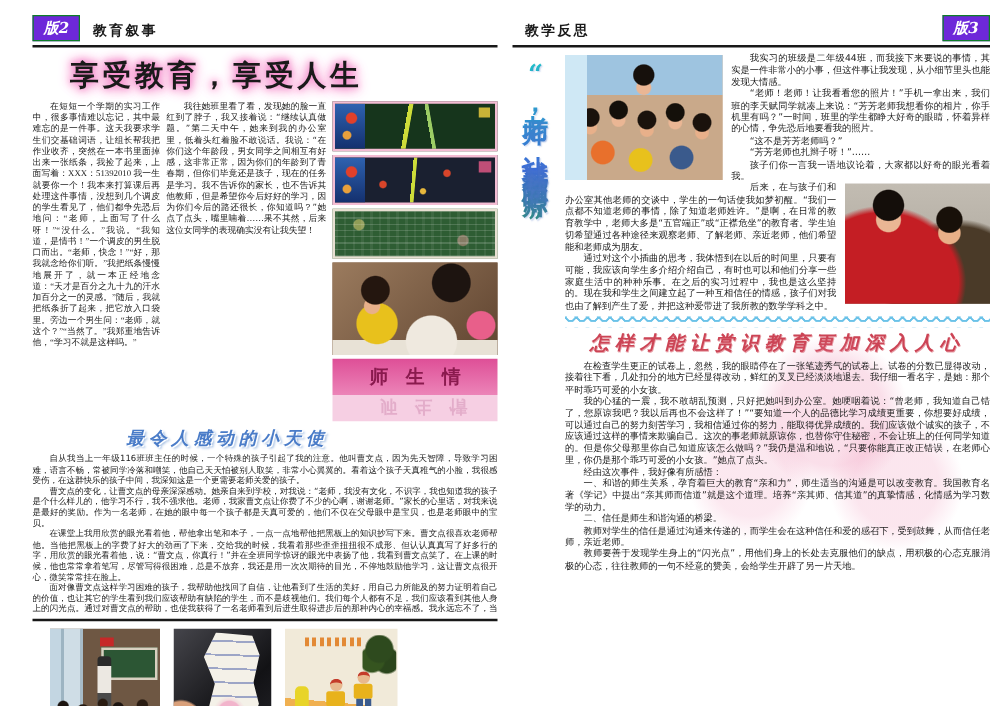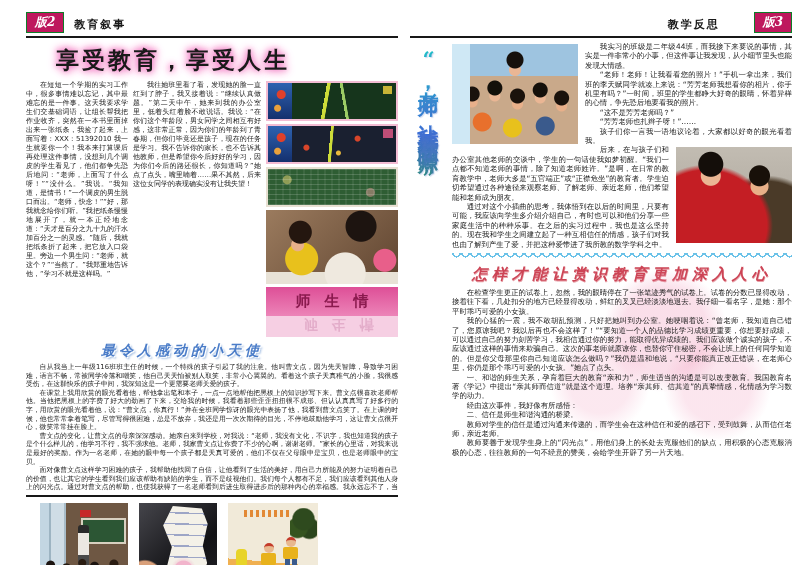--- a/index.html
+++ b/index.html
@@ -7,34 +7,34 @@
   body { font-family:"DejaVu Sans", sans-serif; color:#1a1a1a; }
   .sheet { width:800px; height:565px; background:#fff; overflow:hidden;
            display:flex; padding:12px 8px 0 26px; gap:12px; position:relative;
            outline:1px solid #e2e2e2; }
   .page { position:relative; }
   .page-left { width:372px; }
   .page-right { width:388px; }
 
   
   .hdr { display:flex; align-items:flex-end; border-bottom:2.5px solid #181818; padding-bottom:3px; }
-  .hdr-right { justify-content:flex-end; gap:24px; }
-  .pagenum { display:inline-block; background:#be185d; border:1px solid #0d7d28;
+  .hdr-right { justify-content:space-between; gap:8px; }
+  .pagenum { display:inline-block; background:#6d28d9; border:1px solid #0d7d28;
              color:#fff; font-weight:bold; font-style:italic; font-size:12px;
              padding:1px 8px; font-family:"DejaVu Serif", serif; }
   .hdr-label { font-weight:bold; font-size:11px; letter-spacing:2px; margin:0 10px 1px 10px;
                font-family:Liberation Serif, serif; }
 
   
   .big-title { font-size:23px; font-weight:bold; letter-spacing:3px; margin:7px 0 5px 30px;
                font-family:"DejaVu Serif", serif;
                text-shadow:0 0 5px #f583c8, 0 0 10px #f59ad2, 2px 2px 10px #f8b8de, -2px -1px 9px #f8a8d8; }
   .s1 { display:flex; gap:5px; }
   .col-text { font-size:7px; line-height:9px; text-align:justify; overflow:hidden; height:202px; }
-  .col1 { width:102px; }
+  .col1 { width:102px;font-family:Liberation Serif, serif; }
   .col2 { width:128px; }
   .col-text p { text-indent:2em; }
   .photostrip { width:132px; display:flex; flex-direction:column; gap:3px; }
 
   .bb { height:40px; border:2px solid #f3bcd3; background-color:#16351c; position:relative; overflow:hidden; }
   .bb1 { background-image:
       linear-gradient(100deg, transparent 44%, #cddc39 44%, #cddc39 46.5%, transparent 47%),
       linear-gradient(80deg, transparent 58%, #9ccc65 58%, #9ccc65 60%, transparent 60.5%); }
   .bb1:before, .bb2:before { content:""; position:absolute; left:0; top:0; width:24px; height:100%;
       background: radial-gradient(circle at 55% 32%, #e0402a 0 4px, transparent 5px),
@@ -222,22 +222,22 @@
         <div class="banner">
           <div class="banner-main">师生情</div>
           <div class="banner-refl"><span>师生情</span></div>
         </div>
       </div>
     </div>
 
     <div class="s2-title">最令人感动的小天使</div>
     <div class="s2-text">
       <p>自从我当上一年级116班班主任的时候，一个特殊的孩子引起了我的注意。他叫曹文点，因为先天智障，导致学习困难，语言不畅，常被同学冷落和嘲笑，他自己天天怕被别人取笑，非常小心翼翼的。看着这个孩子天真稚气的小脸，我很感受伤，在这群快乐的孩子中间，我深知这是一个更需要老师关爱的孩子。</p>
+      <p>曹文点的变化，让曹文点的母亲深深感动。她亲自来到学校，对我说：“老师，我没有文化，不识字，我也知道我的孩子是个什么样儿的，他学习不行，我不强求他。老师，我家曹文点让你费了不少的心啊，谢谢老师。”家长的心里话，对我来说是最好的奖励。作为一名老师，在她的眼中每一个孩子都是天真可爱的，他们不仅在父母眼中是宝贝，也是老师眼中的宝贝。</p>
       <p>在课堂上我用欣赏的眼光看着他，帮他拿出笔和本子，一点一点地帮他把黑板上的知识抄写下来。曹文点很喜欢老师帮他。当他把黑板上的字费了好大的劲画了下来，交给我的时候，我看着那些歪歪扭扭很不成形、但认认真真写了好多行的字，用欣赏的眼光看着他，说：“曹文点，你真行！”并在全班同学惊讶的眼光中表扬了他，我看到曹文点笑了。在上课的时候，他也常常拿着笔写，尽管写得很困难，总是不放弃，我还是用一次次期待的目光，不停地鼓励他学习，这让曹文点很开心，微笑常常挂在脸上。</p>
-      <p>曹文点的变化，让曹文点的母亲深深感动。她亲自来到学校，对我说：“老师，我没有文化，不识字，我也知道我的孩子是个什么样儿的，他学习不行，我不强求他。老师，我家曹文点让你费了不少的心啊，谢谢老师。”家长的心里话，对我来说是最好的奖励。作为一名老师，在她的眼中每一个孩子都是天真可爱的，他们不仅在父母眼中是宝贝，也是老师眼中的宝贝。</p>
       <p>面对像曹文点这样学习困难的孩子，我帮助他找回了自信，让他看到了生活的美好，用自己力所能及的努力证明着自己的价值，也让其它的学生看到我们应该帮助有缺陷的学生，而不是歧视他们。我们每个人都有不足，我们应该看到其他人身上的闪光点。通过对曹文点的帮助，也使我获得了一名老师看到后进生取得进步后的那种内心的幸福感。我永远忘不了，当我说“你是老师最疼爱的孩子”时，曹文点同学那一脸天真稚气的笑容。</p>
     </div>
 
     <div class="photorow-rule"></div>
     <div class="photorow">
       <div class="classroom-photo">
         <div class="flag"></div>
         <div class="board"></div>
         <div class="teacher"></div>
         <div class="heads"></div>
@@ -288,22 +288,22 @@
       </div>
 
       <div class="wave"></div>
       <div class="r-heading">怎样才能让赏识教育更加深入人心</div>
 
       <div class="r-body2">
         <div class="watermark"></div>
         <div class="r-text">
           <p>在检查学生更正的试卷上，忽然，我的眼睛停在了一张笔迹秀气的试卷上。试卷的分数已显得改动，接着往下看，几处扣分的地方已经显得改动，鲜红的叉叉已经淡淡地退去。我仔细一看名字，是她：那个平时乖巧可爱的小女孩。</p>
           <p>我的心猛的一震，我不敢胡乱预测，只好把她叫到办公室。她哽咽着说：“曾老师，我知道自己错了，您原谅我吧？我以后再也不会这样了！”“要知道一个人的品德比学习成绩更重要，你想要好成绩，可以通过自己的努力刻苦学习，我相信通过你的努力，能取得优异成绩的。我们应该做个诚实的孩子，不应该通过这样的事情来欺骗自己。这次的事老师就原谅你，也替你守住秘密，不会让班上的任何同学知道的。但是你父母那里你自己知道应该怎么做吗？”我仍是温和地说，“只要你能真正改正错误，在老师心里，你仍是那个乖巧可爱的小女孩。”她点了点头。</p>
+          <p>经由这次事件，我好像有所感悟：</p>
           <p>一、和谐的师生关系，孕育着巨大的教育“亲和力”，师生适当的沟通是可以改变教育。我国教育名著《学记》中提出“亲其师而信道”就是这个道理。培养“亲其师、信其道”的真挚情感，化情感为学习数学的动力。</p>
-          <p>经由这次事件，我好像有所感悟：</p>
           <p>二、信任是师生和谐沟通的桥梁。</p>
           <p>教师对学生的信任是通过沟通来传递的，而学生会在这种信任和爱的感召下，受到鼓舞，从而信任老师，亲近老师。</p>
           <p>教师要善于发现学生身上的“闪光点”，用他们身上的长处去克服他们的缺点，用积极的心态克服消极的心态，往往教师的一句不经意的赞美，会给学生开辟了另一片天地。</p>
         </div>
       </div>
     </div>
   </div>
 
 </div>
 

